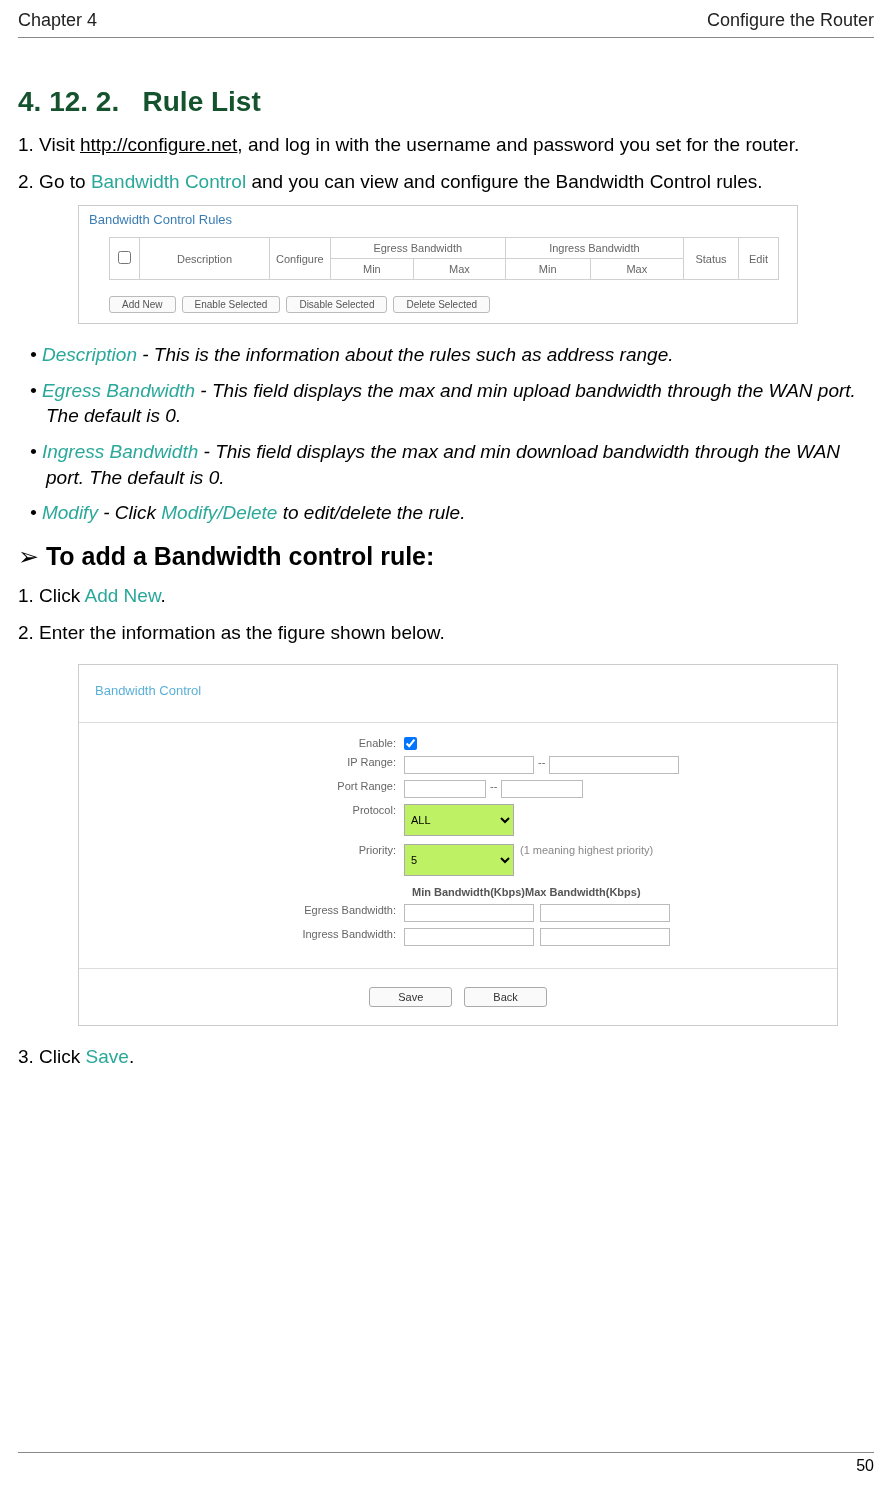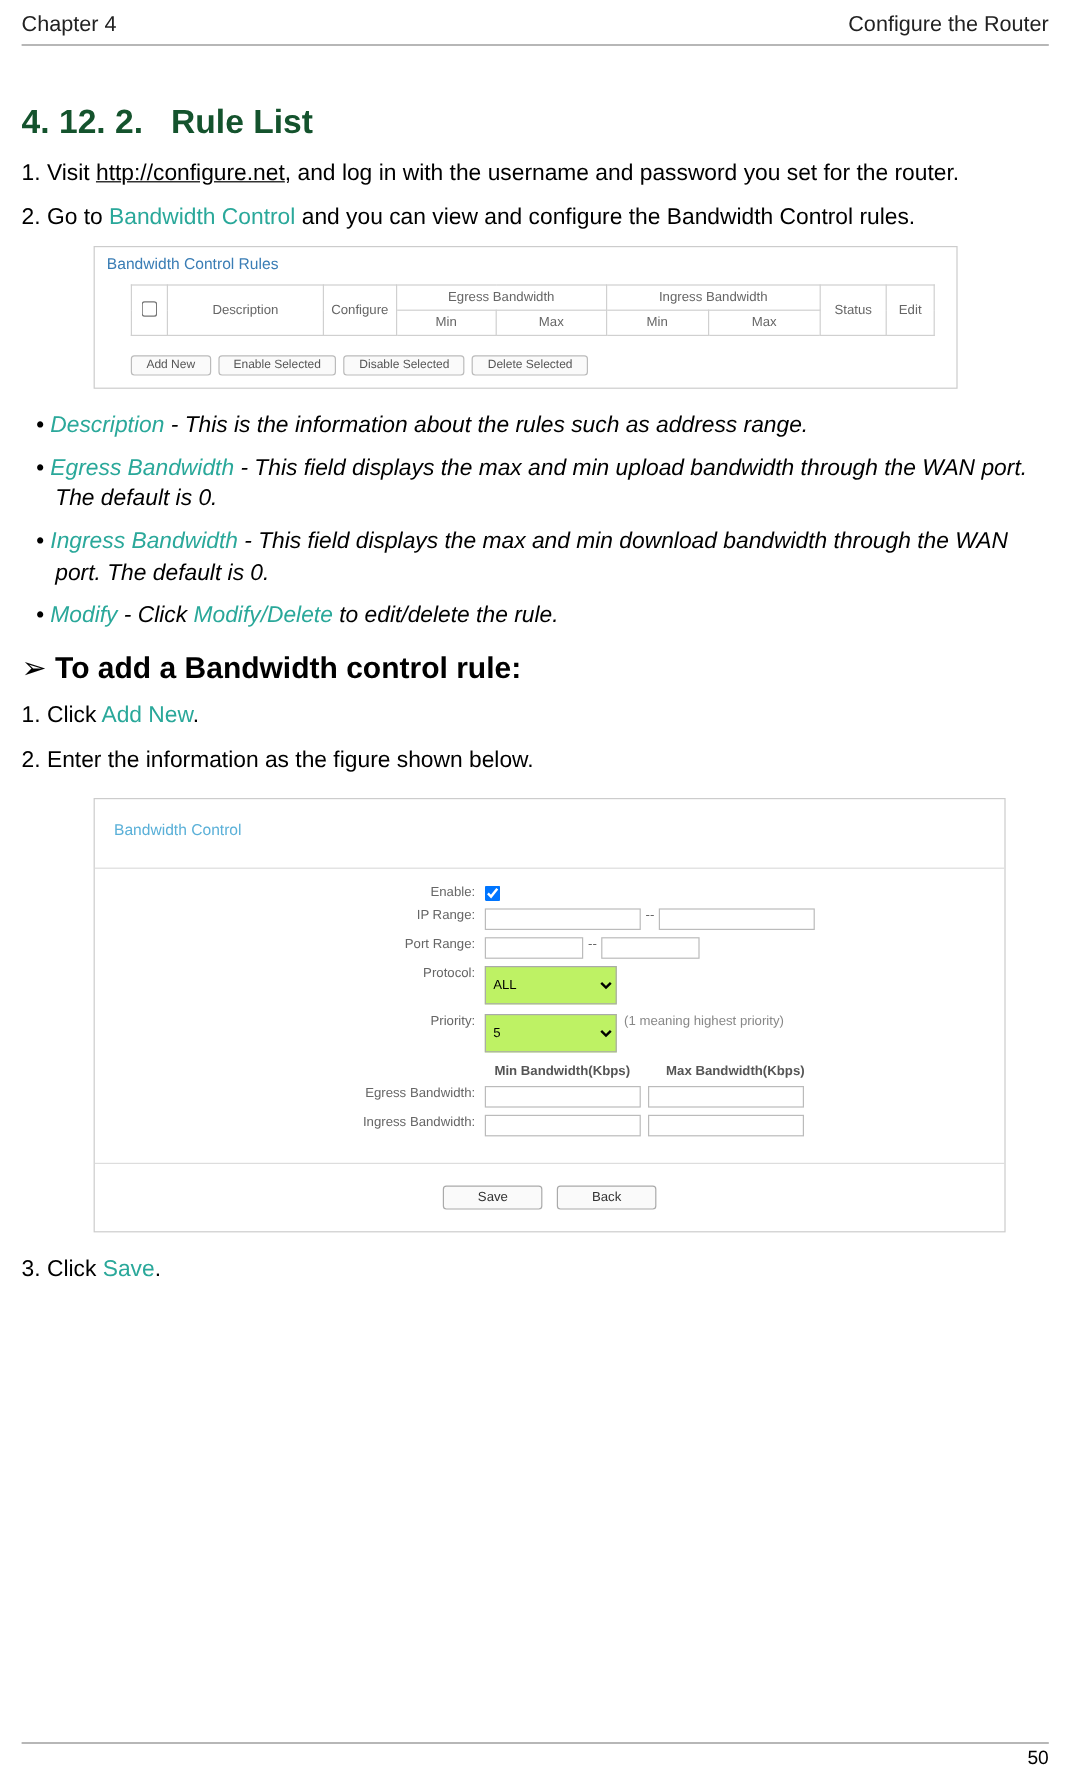--- a/index.html
+++ b/index.html
@@ -127,21 +127,20 @@
     padding: 0 2px;
     width: 110px;
     background: #bef264;
   }
   .hint { font-size: 11px; color: #888; margin-left: 6px; }
   .col-headers {
     display: flex;
     font-size: 11px;
     color: #555;
     padding-left: 323px;
-    gap: 30px;
     margin: 10px 0 6px;
     font-weight: bold;
   }
   .fig2-footer {
     border-top: 1px solid #ddd;
     padding: 18px 0;
     display: flex;
     justify-content: center;
     gap: 12px;
   }

